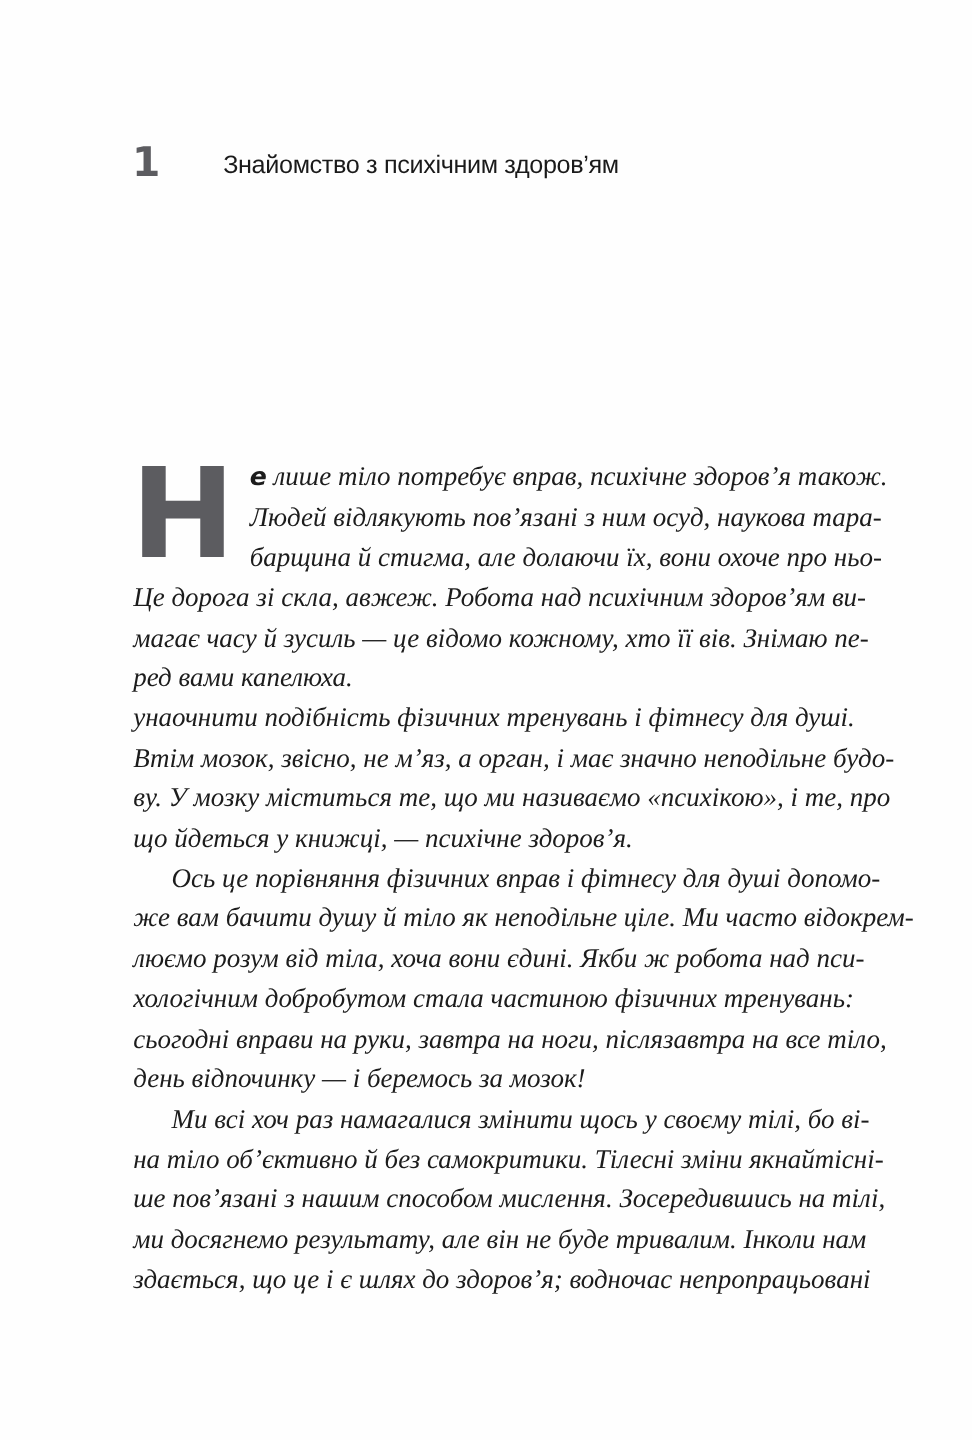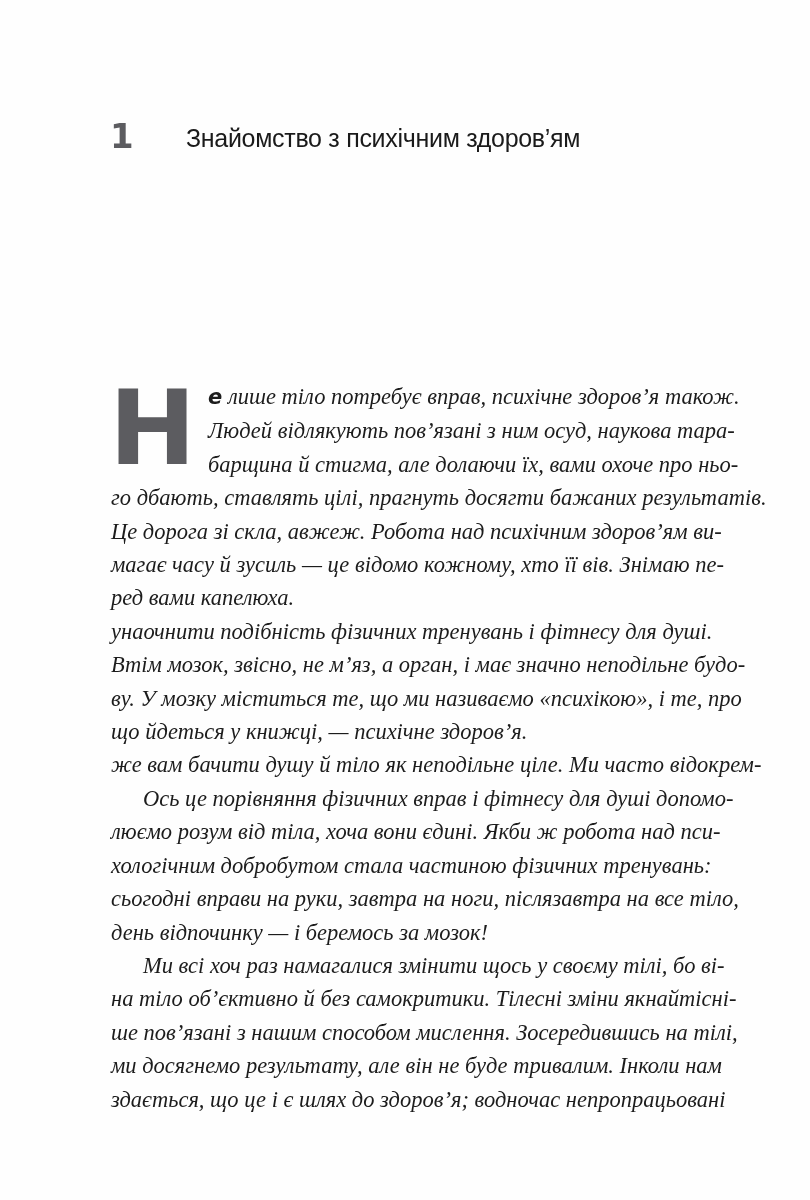--- a/index.html
+++ b/index.html
@@ -35,21 +35,21 @@
       font-weight: bold;
       font-size: 34px;
       line-height: 40px;
       color: #5c5c60;
     }
     .chapter-title {
       position: absolute;
       left: 76px;
       top: 4px;
       font-family: "Liberation Sans", sans-serif;
-      font-size: 25px;
+      font-size: 21px;
       line-height: 36px;
       color: #1a1a1a;
       letter-spacing: -0.3px;
     }
     .body-text {
       position: absolute;
       left: 111px;
       top: 380px;
       width: 588px;
       font-family: "Liberation Serif", serif;
@@ -101,37 +101,36 @@
     <span class="chapter-number">1</span>
     <span class="chapter-title">Знайомство з психічним здоров’ям</span>
   </div>
 
   <div class="body-text">
 
     <div class="para first-para-wrap">
       <span class="drop-cap">Н</span>
       <span class="line"><span class="lead-bold">е</span> <span>лише тіло потребує вправ, психічне здоров’я також.</span></span>
       <span class="line">Людей відлякують пов’язані з ним осуд, наукова тара-</span>
-      <span class="line">барщина й стигма, але долаючи їх, вами охоче про ньо-</span>
-      <span class="line">го дбають, ставлять цілі, прагнуть досягти бажаних результатів.</span>
+      <span class="line">барщина й стигма, але долаючи їх, вони охоче про ньо-</span>
       <span class="line">Це дорога зі скла, авжеж. Робота над психічним здоров’ям ви-</span>
       <span class="line">магає часу й зусиль — це відомо кожному, хто її вів. Знімаю пе-</span>
       <span class="line last">ред вами капелюха.</span>
     </div>
 
     <div class="para">
       <span class="line">унаочнити подібність фізичних тренувань і фітнесу для душі.</span>
       <span class="line">Втім мозок, звісно, не м’яз, а орган, і має значно неподільне будо-</span>
       <span class="line">ву. У мозку міститься те, що ми називаємо «психікою», і те, про</span>
       <span class="line last">що йдеться у книжці, — психічне здоров’я.</span>
     </div>
 
     <div class="para">
+      <span class="line" style="padding-left:32px;">Ось це порівняння фізичних вправ і фітнесу для душі допомо-</span>
       <span class="line">же вам бачити душу й тіло як неподільне ціле. Ми часто відокрем-</span>
-      <span class="line" style="padding-left:32px;">Ось це порівняння фізичних вправ і фітнесу для душі допомо-</span>
       <span class="line">люємо розум від тіла, хоча вони єдині. Якби ж робота над пси-</span>
       <span class="line">хологічним добробутом стала частиною фізичних тренувань:</span>
       <span class="line">сьогодні вправи на руки, завтра на ноги, післязавтра на все тіло,</span>
       <span class="line last">день відпочинку — і беремось за мозок!</span>
     </div>
 
     <div class="para">
       <span class="line" style="padding-left:32px;">Ми всі хоч раз намагалися змінити щось у своєму тілі, бо ві-</span>
       <span class="line">на тіло об’єктивно й без самокритики. Тілесні зміни якнайтісні-</span>
       <span class="line">ше пов’язані з нашим способом мислення. Зосередившись на тілі,</span>

